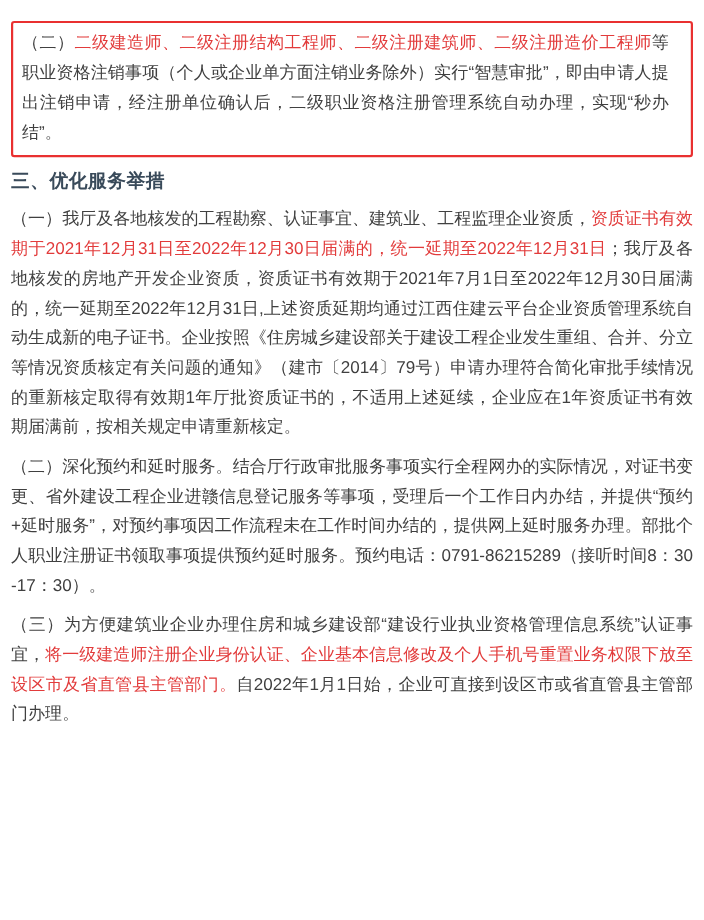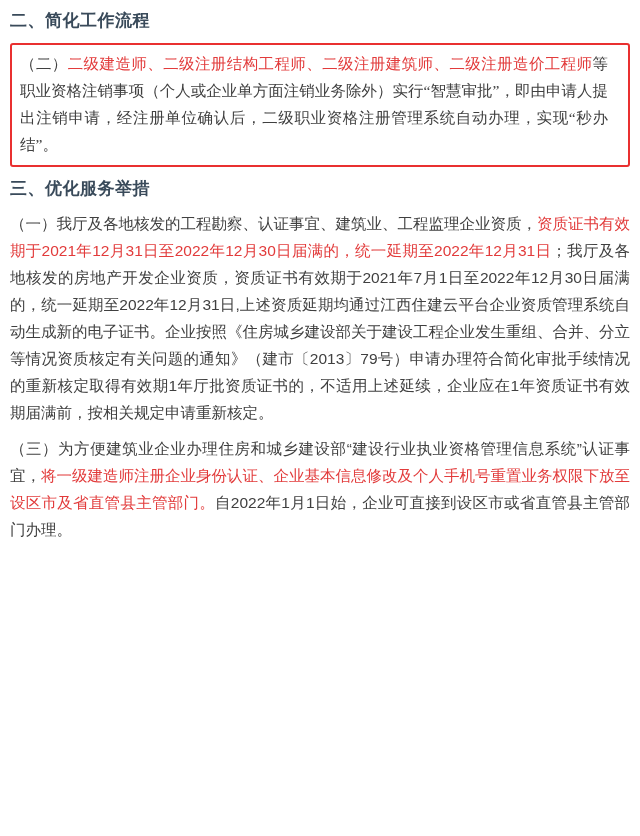--- a/index.html
+++ b/index.html
@@ -31,28 +31,27 @@
     text-align:justify;
     text-justify:inter-ideograph;
     word-break:break-all;
   }
   .para .red{color:var(--red);}
   .red-box{
     border:2px solid var(--box);
     border-radius:3px;
     padding:5px 20px 7px 8px;
     margin:11px 0;
-    font-family:Liberation Serif, serif;
   }
   .red-box .para{margin:0;}
 </style>
 </head>
 <body>
 
 <main class="doc">
-    <h2 class="heading">二、简化工作流程</h2>
     <div class="red-box">
       <p class="para"><span>（二）</span><span class="red">二级建造师、二级注册结构工程师、二级注册建筑师、二级注册造价工程师</span><span>等职业资格注销事项（个人或企业单方面注销业务除外）实行“智慧审批”，即由申请人提出注销申请，经注册单位确认后，二级职业资格注册管理系统自动办理，实现“秒办结”。</span></p>
     </div>
     <h2 class="heading later">三、优化服务举措</h2>
-    <p class="para"><span>（一）我厅及各地核发的工程勘察、认证事宜、建筑业、工程监理企业资质，</span><span class="red">资质证书有效期于2021年12月31日至2022年12月30日届满的，统一延期至2022年12月31日</span><span>；我厅及各地核发的房地产开发企业资质，资质证书有效期于2021年7月1日至2022年12月30日届满的，统一延期至2022年12月31日,上述资质延期均通过江西住建云平台企业资质管理系统自动生成新的电子证书。企业按照《住房城乡建设部关于建设工程企业发生重组、合并、分立等情况资质核定有关问题的通知》（建市〔2013〕79号）申请办理符合简化审批手续情况的重新核定取得有效期1年厅批资质证书的，不适用上述延续，企业应在1年资质证书有效期届满前，按相关规定申请重新核定。</span></p>
+    <p class="para"><span>（一）我厅及各地核发的工程勘察、认证事宜、建筑业、工程监理企业资质，</span><span class="red">资质证书有效期于2021年12月31日至2022年12月30日届满的，统一延期至2022年12月31日</span><span>；我厅及各地核发的房地产开发企业资质，资质证书有效期于2021年7月1日至2022年12月30日届满的，统一延期至2022年12月31日,上述资质延期均通过江西住建云平台企业资质管理系统自动生成新的电子证书。企业按照《住房城乡建设部关于建设工程企业发生重组、合并、分立等情况资质核定有关问题的通知》（建市〔2014〕79号）申请办理符合简化审批手续情况的重新核定取得有效期1年厅批资质证书的，不适用上述延续，企业应在1年资质证书有效期届满前，按相关规定申请重新核定。</span></p>
+    <p class="para"><span>（二）深化预约和延时服务。结合厅行政审批服务事项实行全程网办的实际情况，对证书变更、省外建设工程企业进赣信息登记服务等事项，受理后一个工作日内办结，并提供“预约+延时服务”，对预约事项因工作流程未在工作时间办结的，提供网上延时服务办理。部批个人职业注册证书领取事项提供预约延时服务。预约电话：0791-86215289（接听时间8：30-17：30）。</span></p>
     <p class="para"><span>（三）为方便建筑业企业办理住房和城乡建设部“建设行业执业资格管理信息系统”认证事宜，</span><span class="red">将一级建造师注册企业身份认证、企业基本信息修改及个人手机号重置业务权限下放至设区市及省直管县主管部门。</span><span>自2022年1月1日始，企业可直接到设区市或省直管县主管部门办理。</span></p>
   </main>
 
 </body></html>

